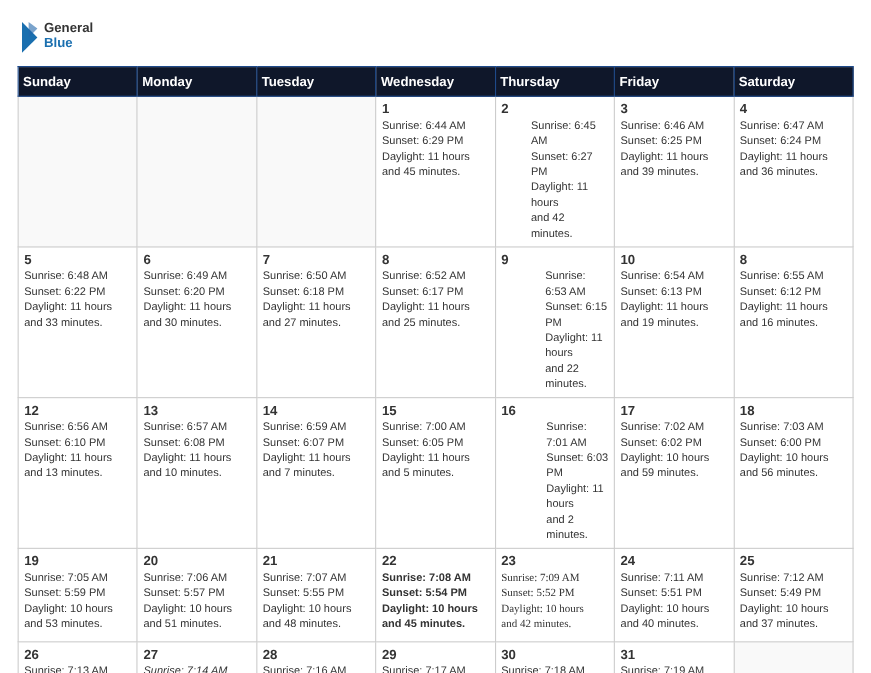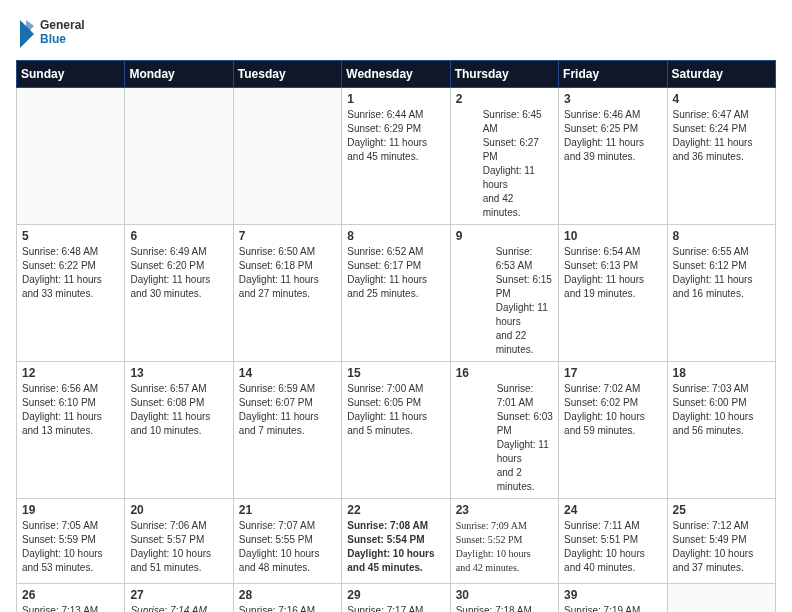--- a/index.html
+++ b/index.html
@@ -321,21 +321,21 @@
 and 26 minutes.</div>
         </td>
         <td>
           <span class="day-number">30</span>
           <div class="day-info" style="white-space: pre-line;">Sunrise: 7:18 AM
 Sunset: 5:42 PM
 Daylight: 10 hours
 and 24 minutes.</div>
         </td>
         <td>
-          <span class="day-number">39</span>
+          <span class="day-number">31</span>
           <div class="day-info" style="white-space: pre-line;">Sunrise: 7:19 AM
 Sunset: 5:41 PM
 Daylight: 10 hours
 and 21 minutes.</div>
         </td>
         <td class="empty"></td>
       </tr>
     </tbody>
 </table>
 

